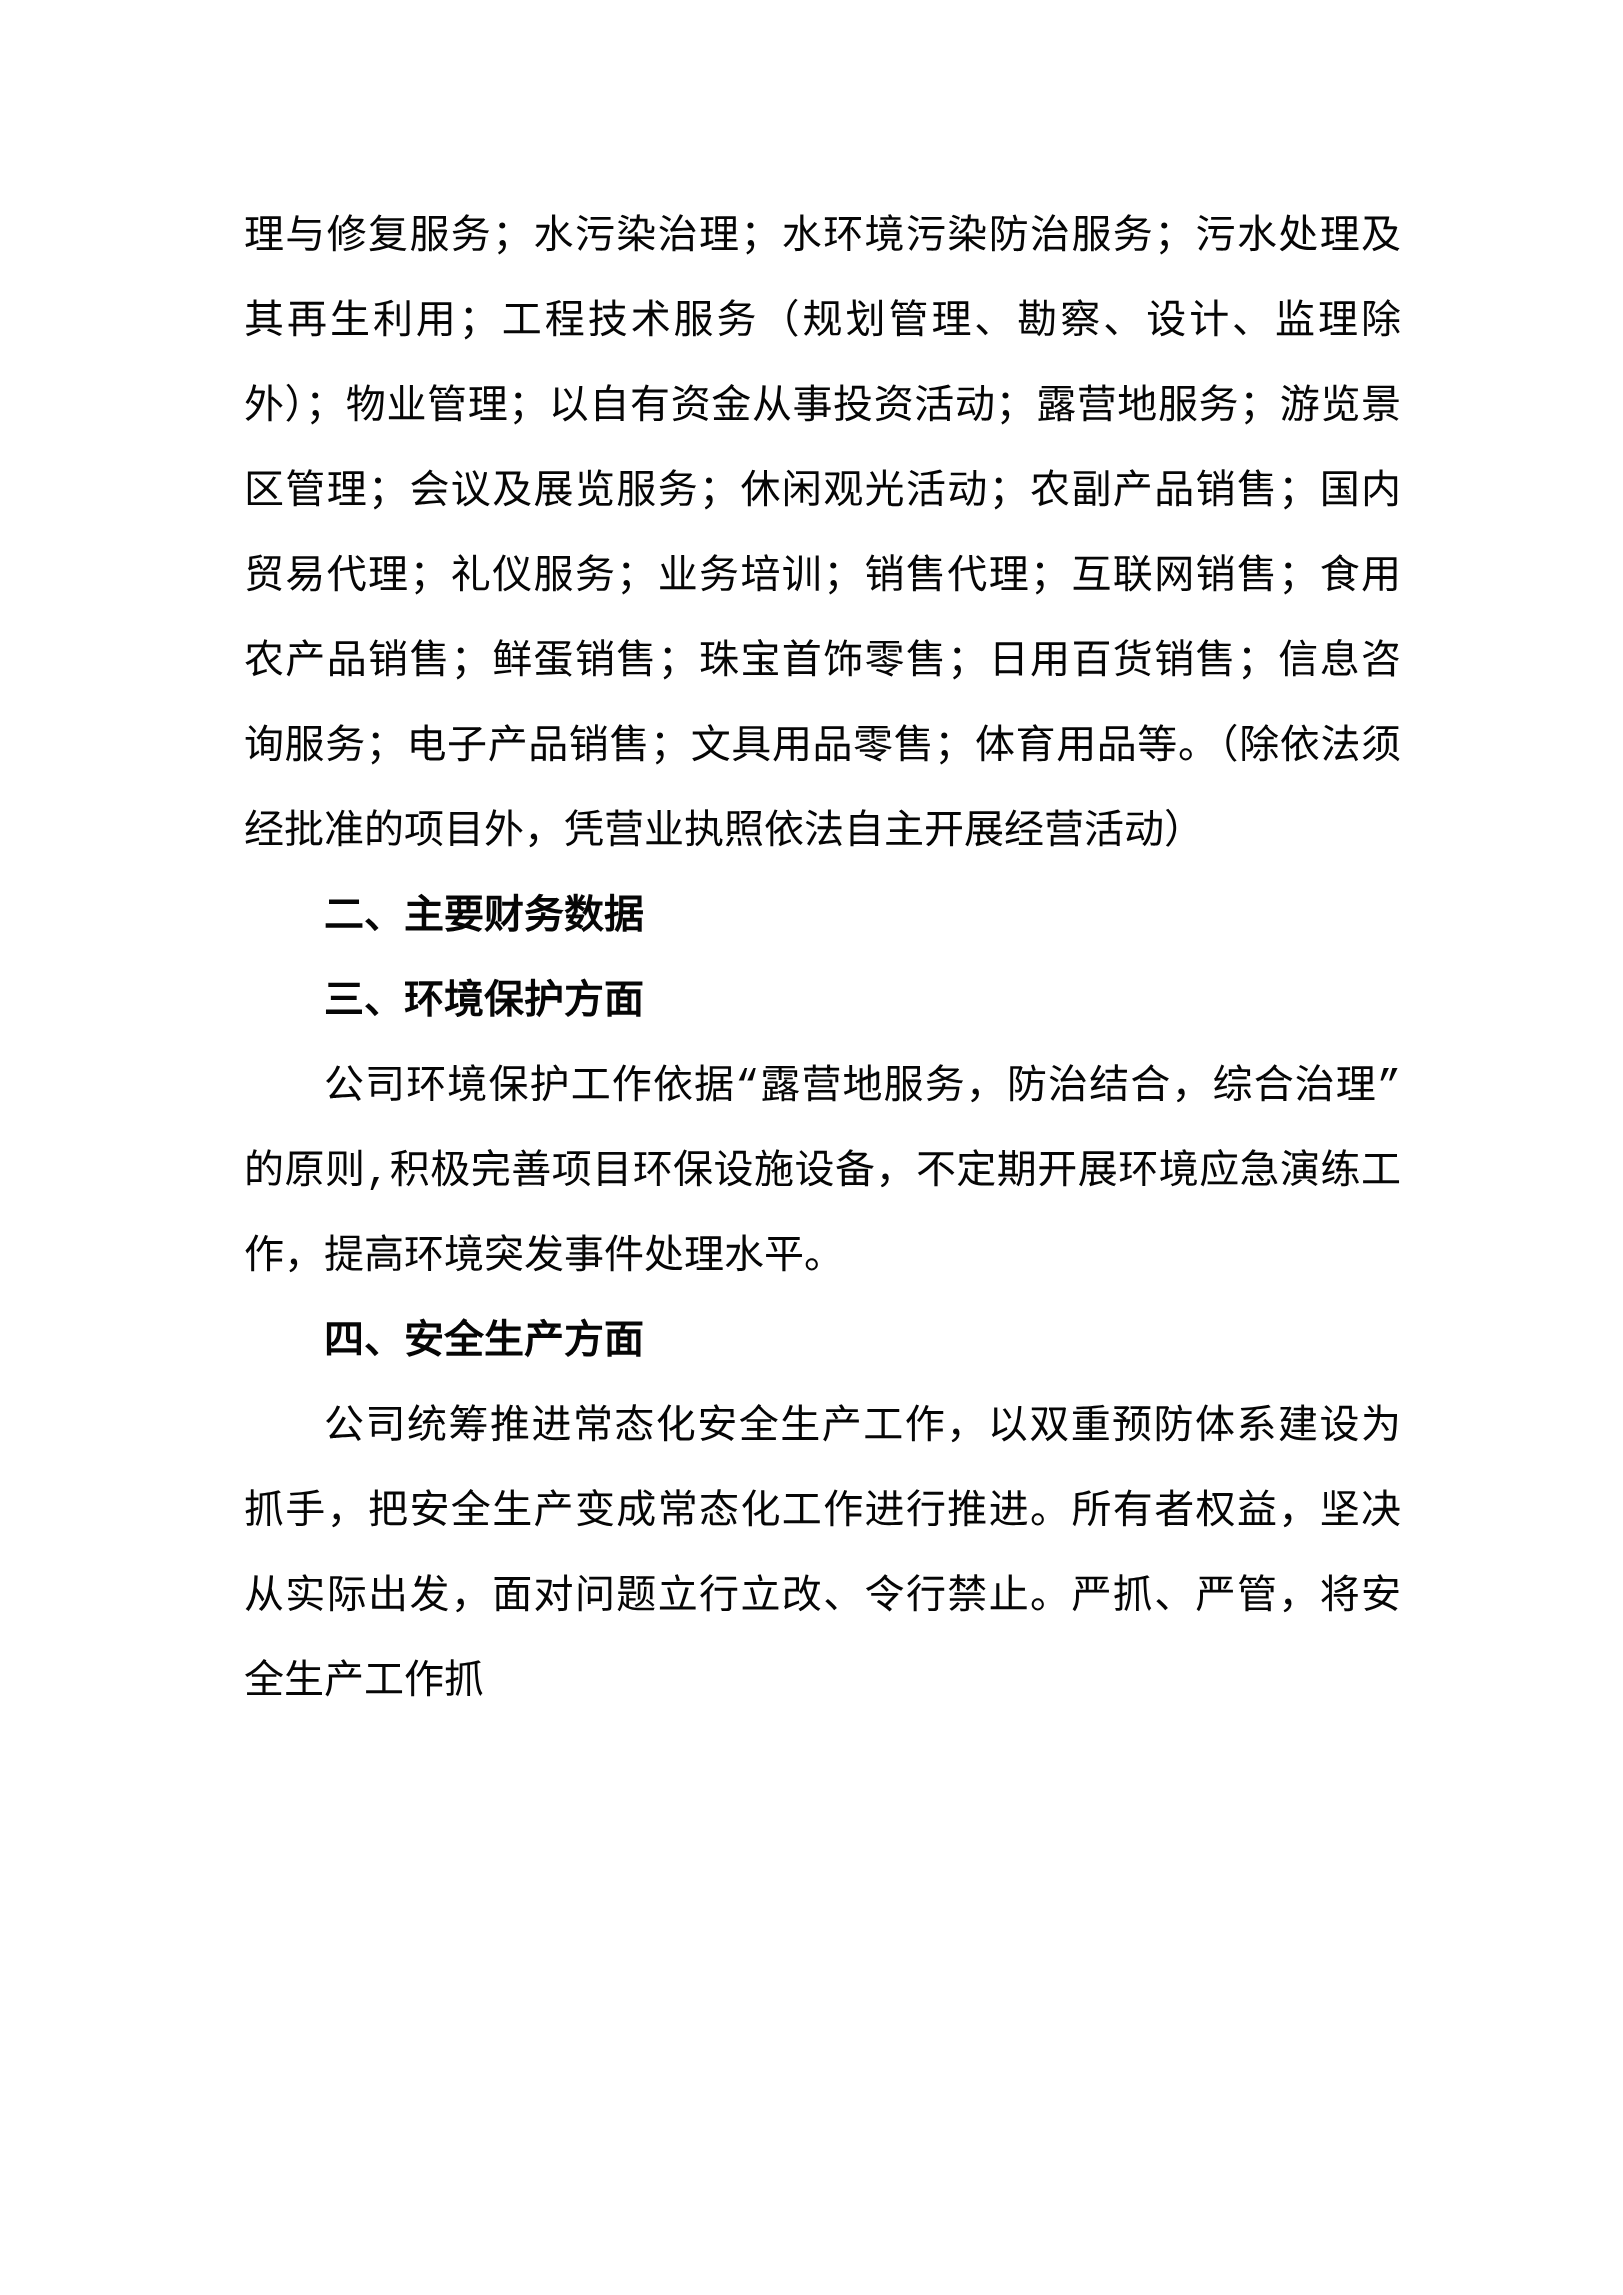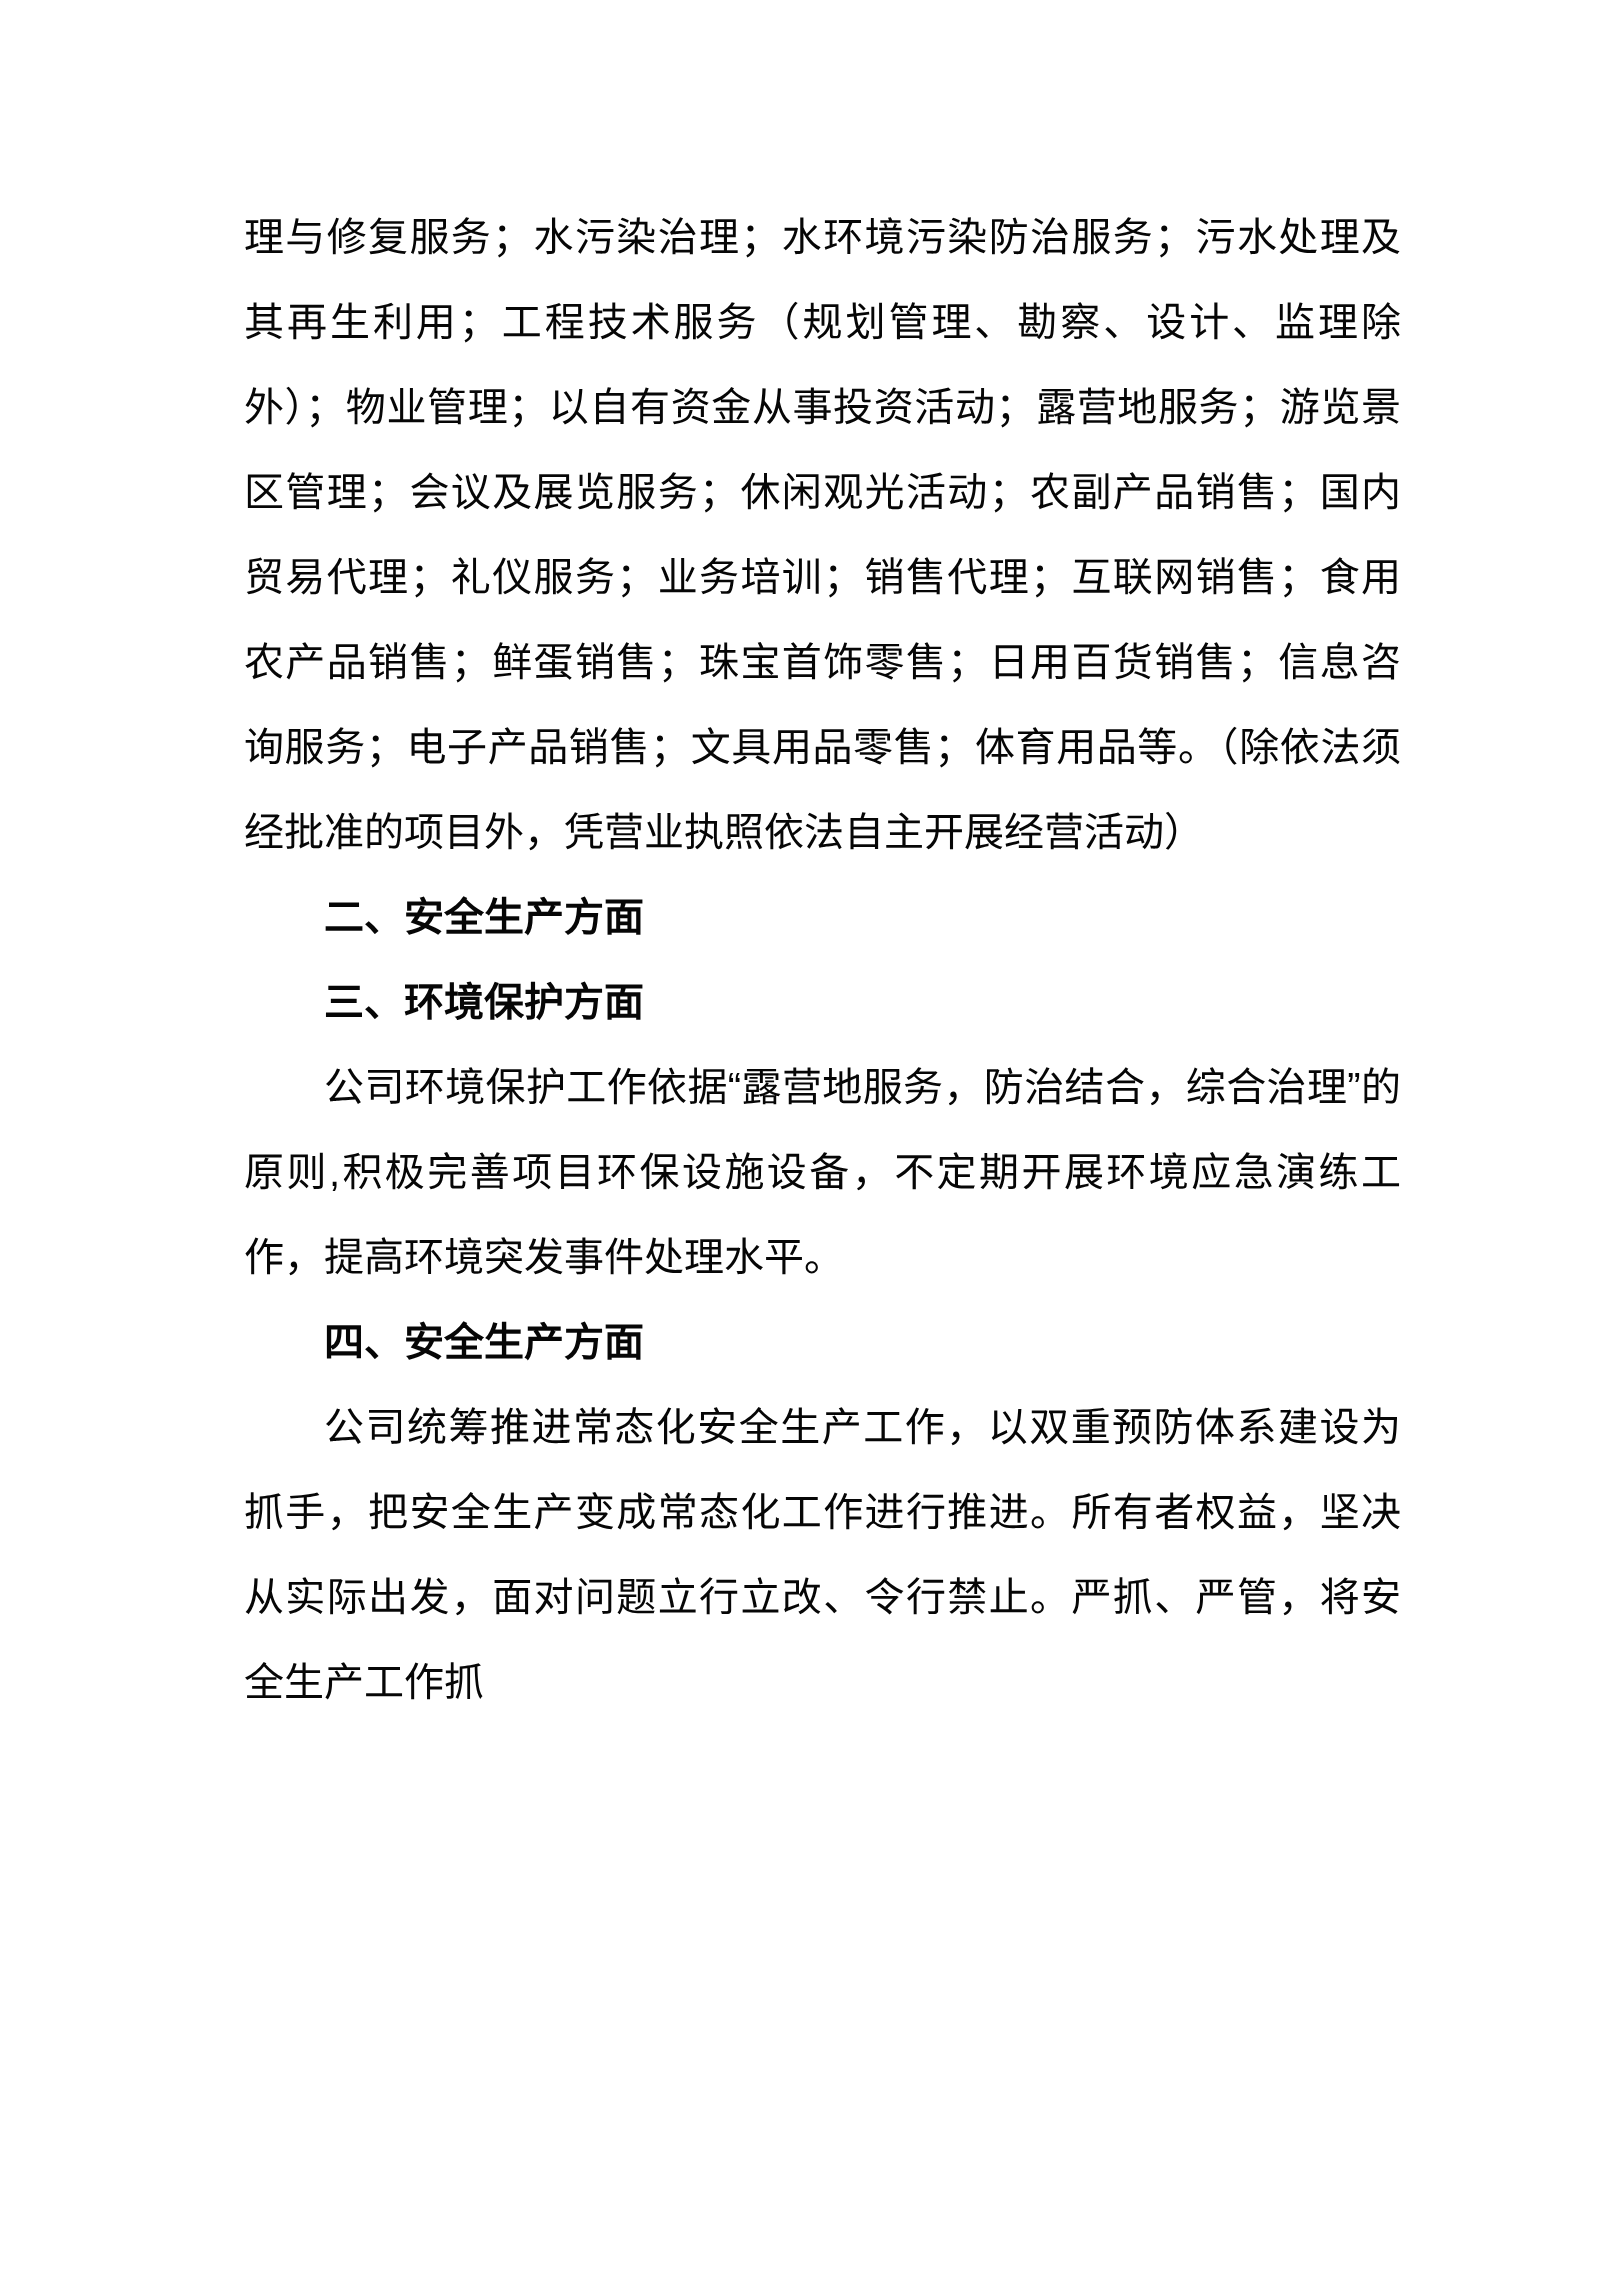--- a/index.html
+++ b/index.html
@@ -7,21 +7,21 @@
     padding: 0;
     background: #ffffff;
   }
   .page {
     position: relative;
     width: 1623px;
     height: 2295px;
     box-sizing: border-box;
     background: #ffffff;
     color: #060606;
-    font-family: Liberation Sans, sans-serif;
+    font-family: Liberation Mono, monospace;
     font-size: 40px;
     line-height: 85px;
     padding: 195px 222px 0 244px;
     overflow: hidden;
   }
   .page p, .page h2 {
     margin: 0;
     padding: 0;
     font-size: 40px;
     line-height: 85px;
@@ -42,21 +42,21 @@
     text-align: left;
   }
 </style>
 </head>
 <body>
 
 <div class="page">
 
   <p class="para-continuation">理与修复服务；水污染治理；水环境污染防治服务；污水处理及其再生利用；工程技术服务（规划管理、勘察、设计、监理除外）；物业管理；以自有资金从事投资活动；露营地服务；游览景区管理；会议及展览服务；休闲观光活动；农副产品销售；国内贸易代理；礼仪服务；业务培训；销售代理；互联网销售；食用农产品销售；鲜蛋销售；珠宝首饰零售；日用百货销售；信息咨询服务；电子产品销售；文具用品零售；体育用品等。（除依法须经批准的项目外，凭营业执照依法自主开展经营活动）</p>
 
-  <h2 class="section-heading">二、安全生产方面</h2>
+  <h2 class="section-heading">二、主要财务数据</h2>
 
 
   <h2 class="section-heading">三、环境保护方面</h2>
 
   <p class="para-indent">公司环境保护工作依据“露营地服务，防治结合，综合治理”的原则,积极完善项目环保设施设备，不定期开展环境应急演练工作，提高环境突发事件处理水平。</p>
 
 
   <h2 class="section-heading">四、安全生产方面</h2>
 
   <p class="para-indent">公司统筹推进常态化安全生产工作，以双重预防体系建设为抓手，把安全生产变成常态化工作进行推进。所有者权益，坚决从实际出发，面对问题立行立改、令行禁止。严抓、严管，将安全生产工作抓</p>

